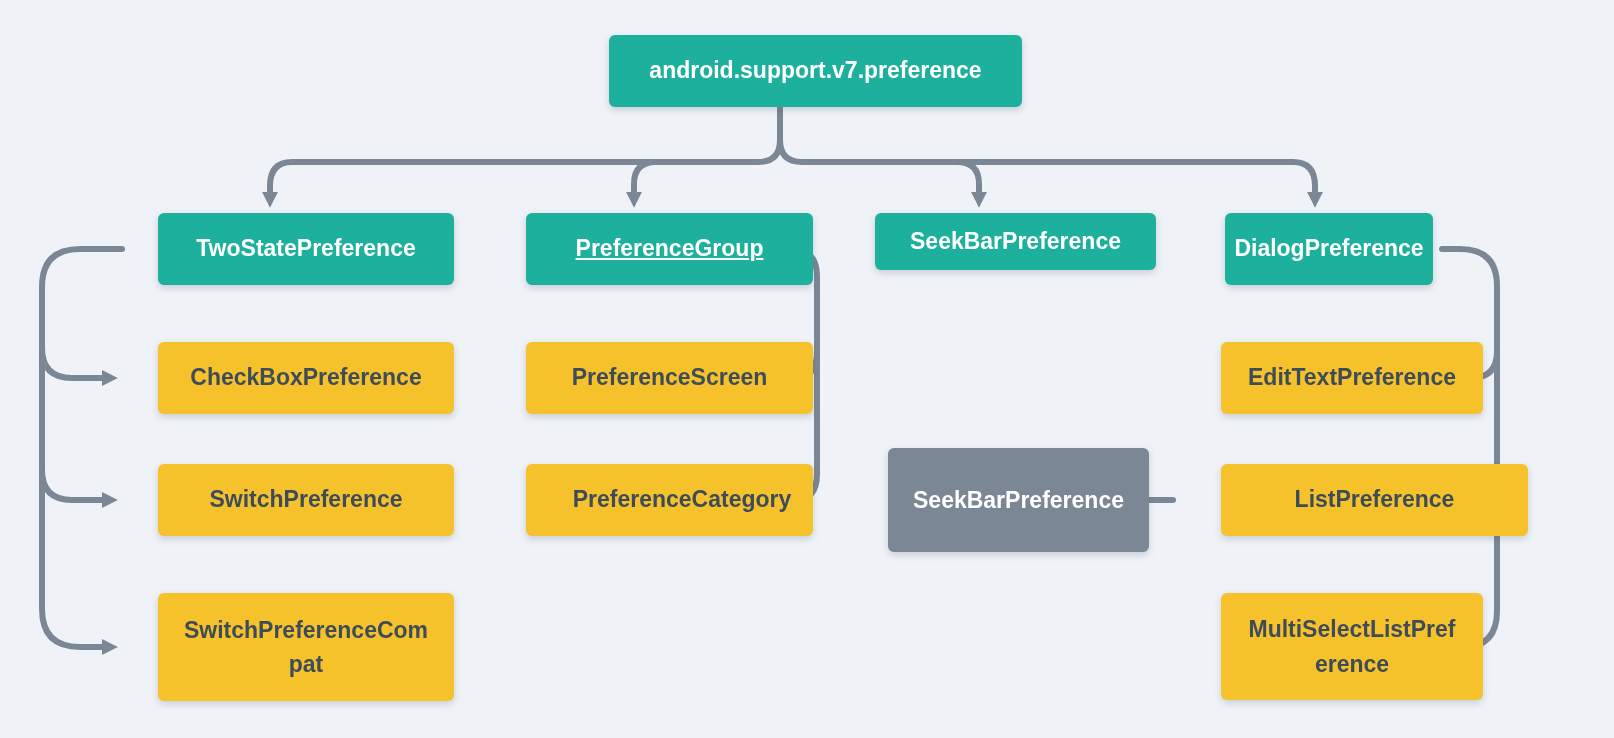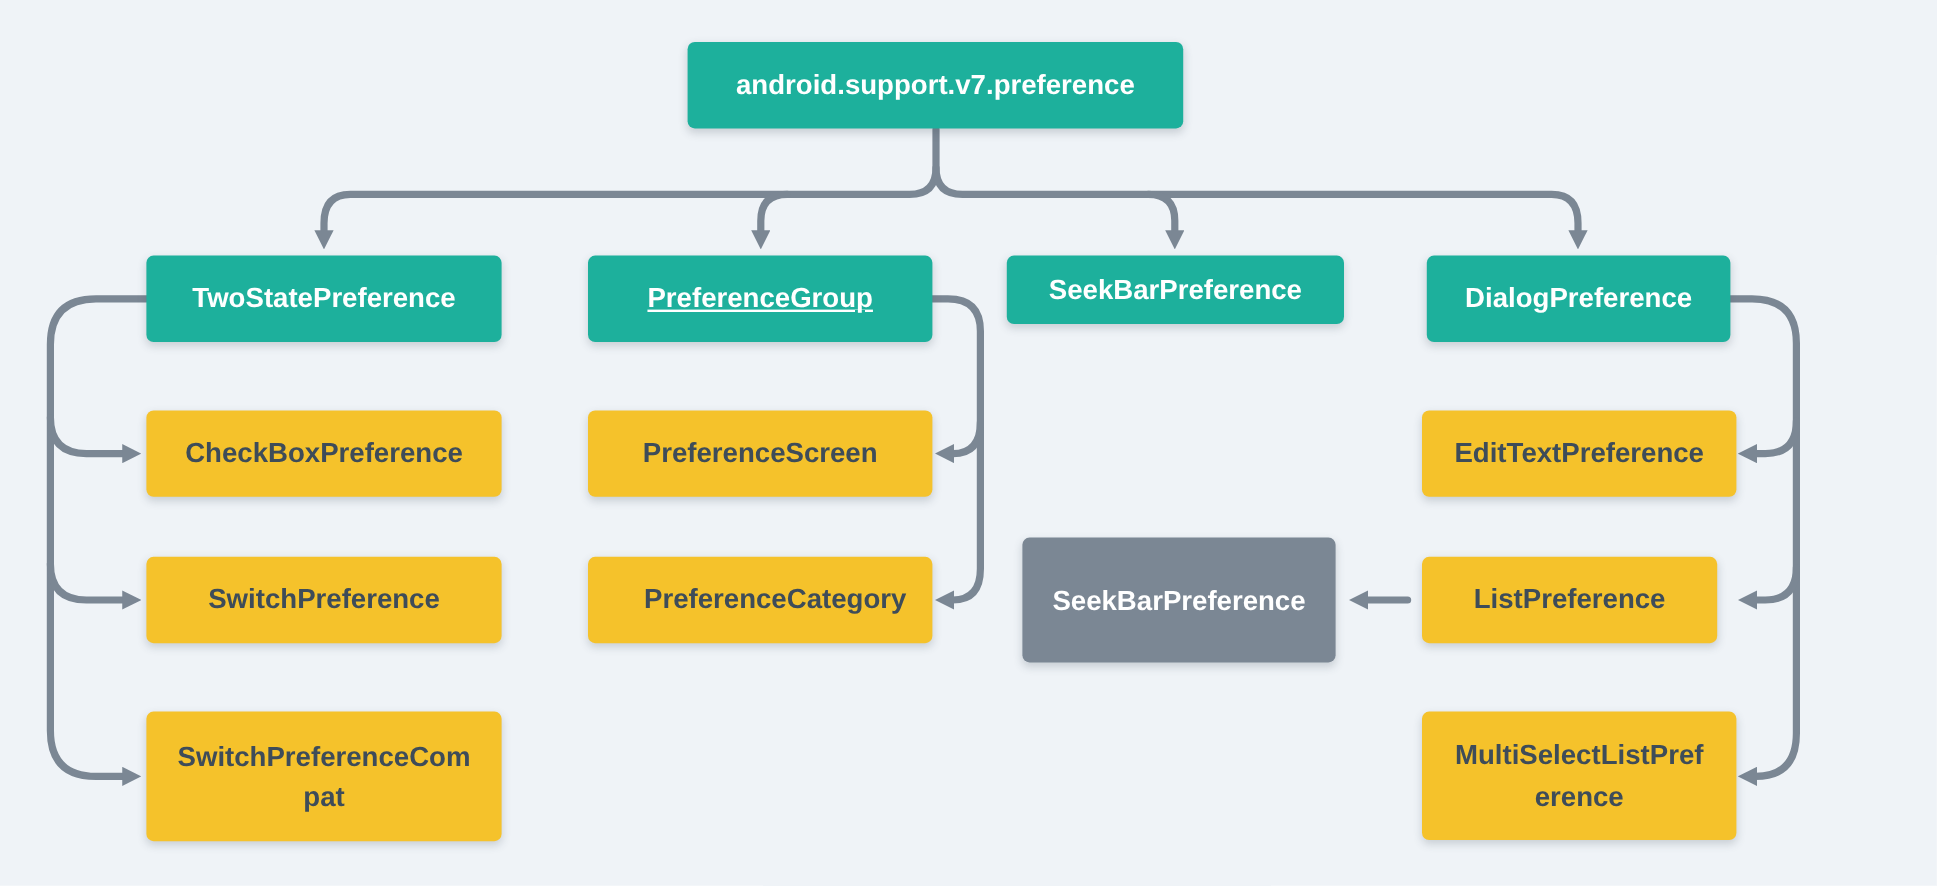--- a/index.html
+++ b/index.html
@@ -18,39 +18,40 @@
     border-radius:6px;
     font-weight:700;
     font-size:23px;
     line-height:1.35;
     color:#FFFFFF;
     box-shadow:0 3px 7px rgba(62,76,89,.22);
     padding:0 4px;
     box-sizing:border-box;
     overflow-wrap:anywhere;
     word-break:break-word;
+    margin-left:36px;
   }
   .teal   { background:#1DB09C; }
   .yellow { background:#F5C22B; color:#3E4C59; }
   .gray   { background:#7B8794; }
   .wrap   { padding:0 22px; line-height:1.5; }
 
   
   .n-root        { left:573px;  top:35px;  width:413px; height:72px; }
   .n-two-state   { left:122px;  top:213px; width:296px; height:72px; }
   .n-pref-group  { left:490px;  top:213px; width:287px; height:72px;text-decoration:underline; }
   .n-seekbar     { left:839px;  top:213px; width:281px; height:57px; }
-  .n-dialog      { left:1189px; top:213px; width:253px; height:72px; }
+  .n-dialog      { left:1189px; top:213px; width:208px; height:72px; }
   .n-checkbox    { left:122px;  top:342px; width:296px; height:72px; }
   .n-pref-screen { left:490px;  top:342px; width:287px; height:72px; }
   .n-edit-text   { left:1185px; top:342px; width:262px; height:72px; }
   .n-switch      { left:122px;  top:464px; width:296px; height:72px; }
   .n-pref-cat    { left:490px;  top:464px; width:287px; height:72px;padding-left:29px; }
   .n-dropdown    { left:852px;  top:448px; width:261px; height:104px; }
-  .n-list        { left:1185px; top:464px; width:246px; height:72px; }
+  .n-list        { left:1185px; top:464px; width:307px; height:72px; }
   .n-switch-compat { left:122px; top:593px; width:296px; height:108px; }
   .n-multi-select  { left:1185px; top:593px; width:262px; height:107px; }
 </style>
 </head>
 <body>
 
 <div class="canvas">
 
   <svg class="connectors" viewBox="0 0 1614 738" xmlns="http://www.w3.org/2000/svg">
     <defs>

